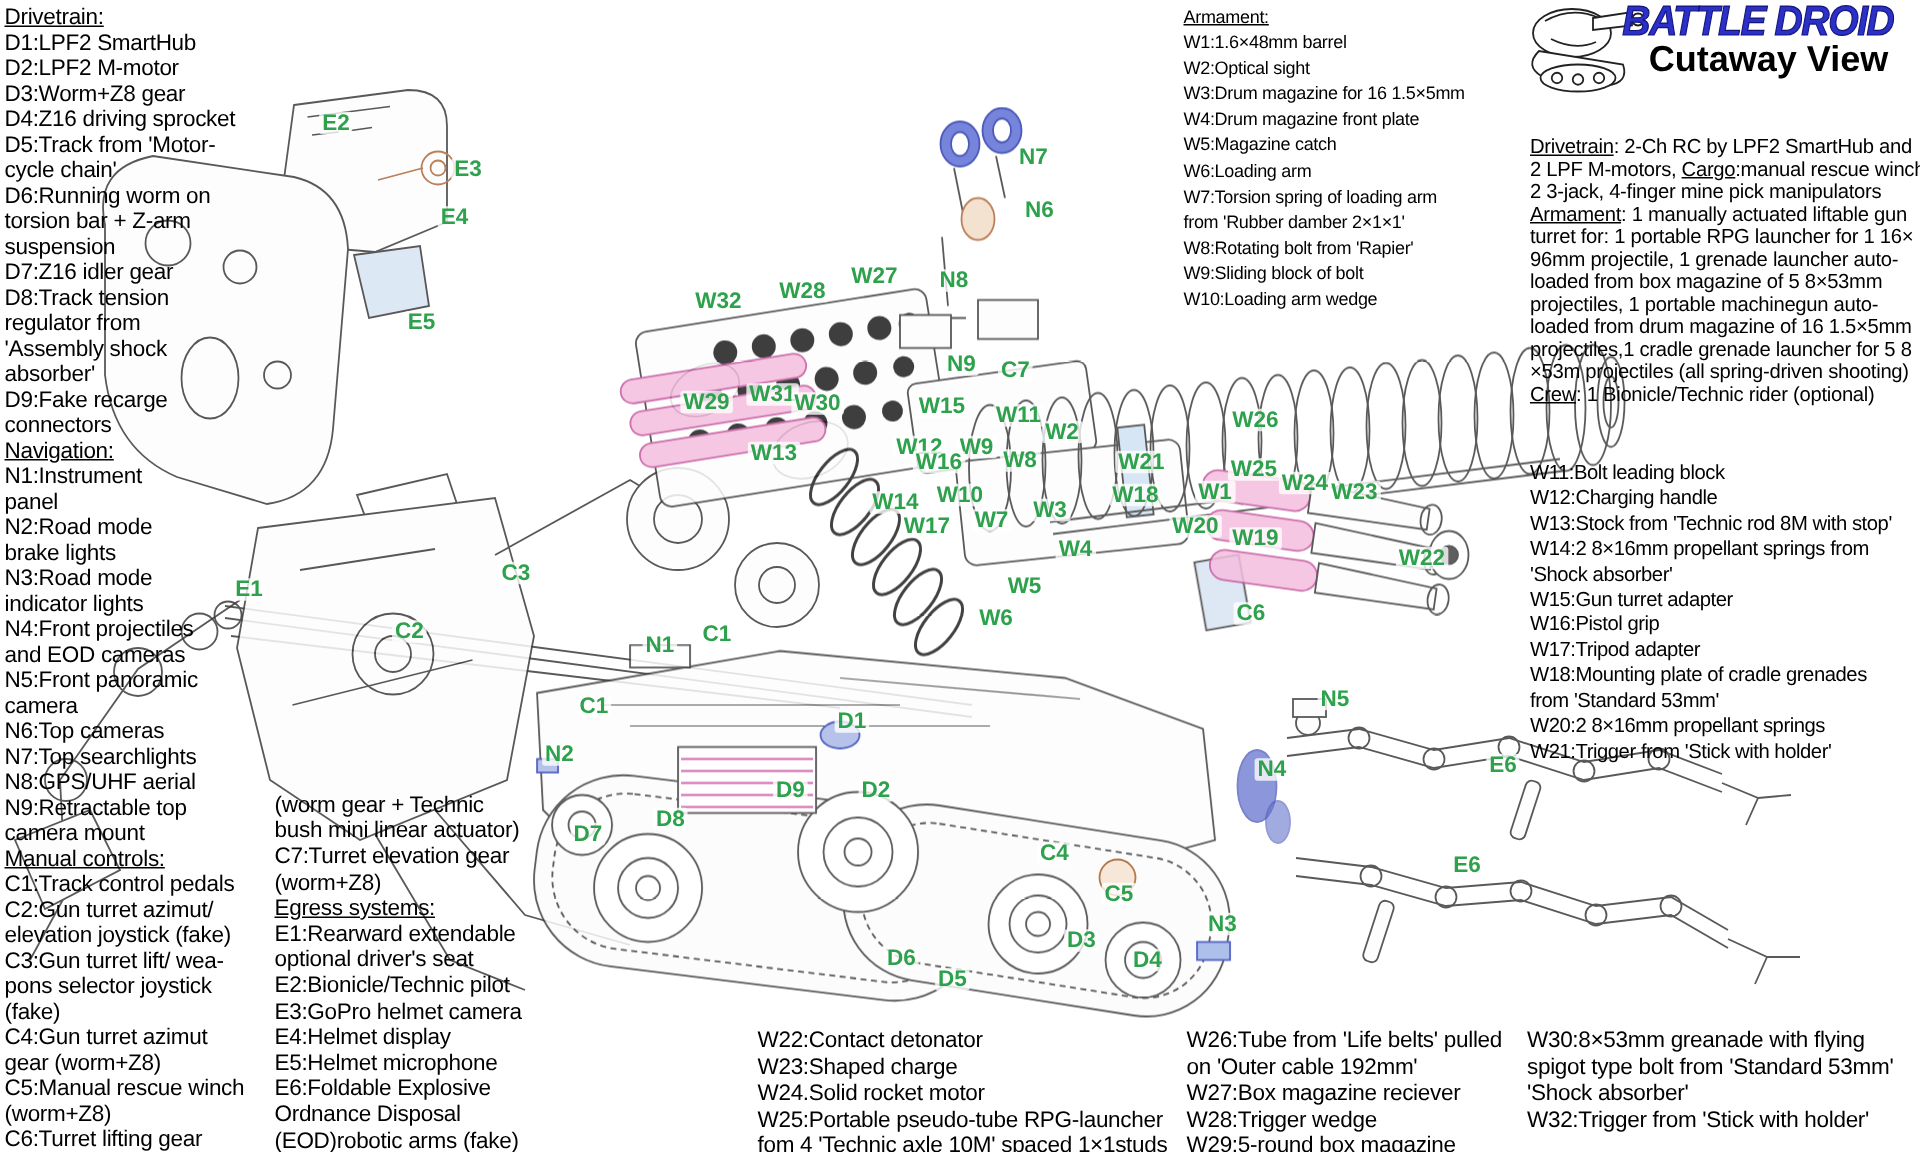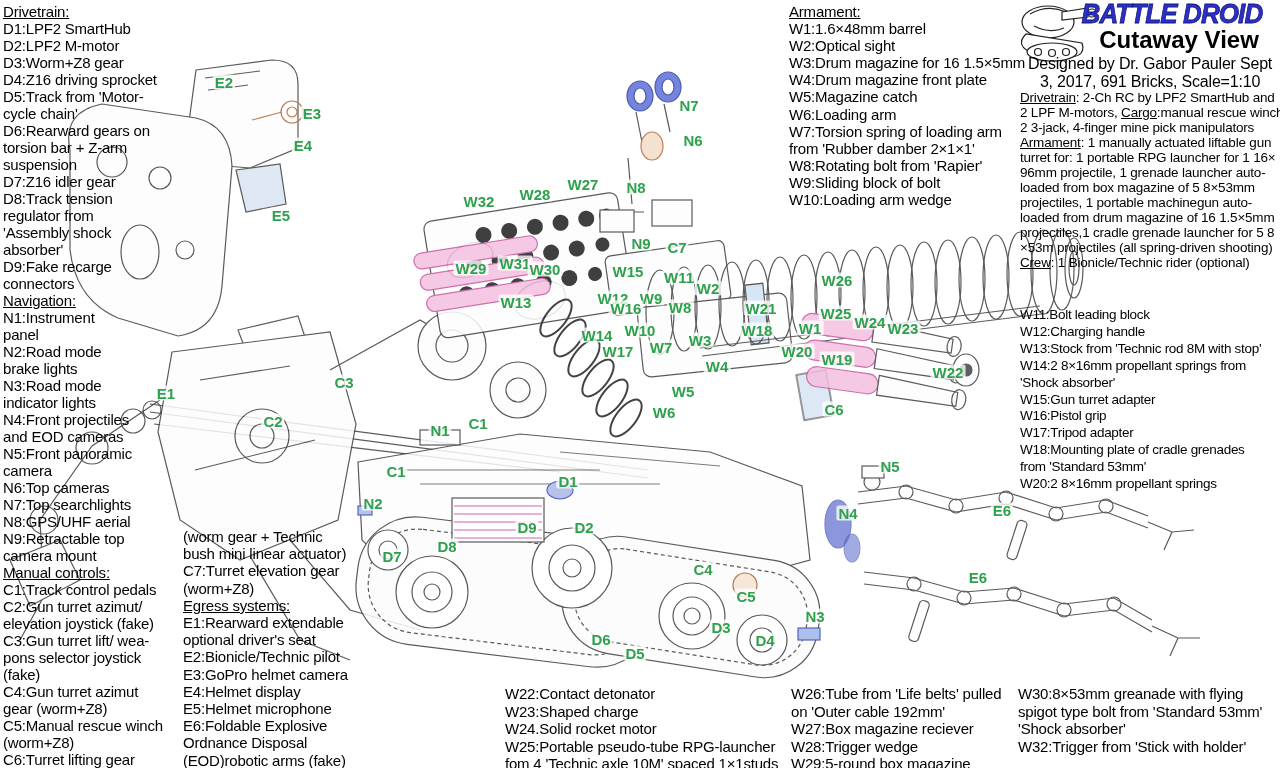--- a/index.html
+++ b/index.html
@@ -234,21 +234,21 @@
 
 <div id="text-layer">
     <div class="tblock" style="left: 3px; top: 3px; font-size: 15px; line-height: 17px;">
       <div class="tline"><span class="u">Drivetrain:</span></div>
       <div class="tline"><span>D1:LPF2 SmartHub</span></div>
       <div class="tline"><span>D2:LPF2 M-motor</span></div>
       <div class="tline"><span>D3:Worm+Z8 gear</span></div>
       <div class="tline"><span>D4:Z16 driving sprocket</span></div>
       <div class="tline"><span>D5:Track from 'Motor-</span></div>
       <div class="tline"><span>cycle chain'</span></div>
-      <div class="tline"><span>D6:Rearward gears on</span></div>
+      <div class="tline"><span>D6:Running worm on</span></div>
       <div class="tline"><span>torsion bar + Z-arm</span></div>
       <div class="tline"><span>suspension</span></div>
       <div class="tline"><span>D7:Z16 idler gear</span></div>
       <div class="tline"><span>D8:Track tension</span></div>
       <div class="tline"><span>regulator from</span></div>
       <div class="tline"><span>'Assembly shock</span></div>
       <div class="tline"><span>absorber'</span></div>
       <div class="tline"><span>D9:Fake recarge</span></div>
       <div class="tline"><span>connectors</span></div>
       <div class="tline"><span class="u">Navigation:</span></div>
@@ -289,37 +289,33 @@
       <div class="tline"><span>E1:Rearward extendable</span></div>
       <div class="tline"><span>optional driver's seat</span></div>
       <div class="tline"><span>E2:Bionicle/Technic pilot</span></div>
       <div class="tline"><span>E3:GoPro helmet camera</span></div>
       <div class="tline"><span>E4:Helmet display</span></div>
       <div class="tline"><span>E5:Helmet microphone</span></div>
       <div class="tline"><span>E6:Foldable Explosive</span></div>
       <div class="tline"><span>Ordnance Disposal</span></div>
       <div class="tline"><span>(EOD)robotic arms (fake)</span></div>
     </div>
-    <div class="tblock" style="left: 789px; top: 3px; font-size: 15px; line-height: 17.1px;">
+    <div class="tblock" style="left: 789px; top: 3px; font-size: 12px; line-height: 17.1px;">
       <div class="tline"><span class="u">Armament:</span></div>
       <div class="tline"><span>W1:1.6×48mm barrel</span></div>
       <div class="tline"><span>W2:Optical sight</span></div>
       <div class="tline"><span>W3:Drum magazine for 16 1.5×5mm</span></div>
       <div class="tline"><span>W4:Drum magazine front plate</span></div>
       <div class="tline"><span>W5:Magazine catch</span></div>
       <div class="tline"><span>W6:Loading arm</span></div>
       <div class="tline"><span>W7:Torsion spring of loading arm</span></div>
       <div class="tline"><span>from 'Rubber damber 2×1×1'</span></div>
       <div class="tline"><span>W8:Rotating bolt from 'Rapier'</span></div>
       <div class="tline"><span>W9:Sliding block of bolt</span></div>
       <div class="tline"><span>W10:Loading arm wedge</span></div>
-    </div>
-    <div class="tblock" style="left: 1022px; top: 55px; font-size: 16px; line-height: 17.5px; width: 256px; text-align: center;">
-      <div class="tline"><span>Designed by Dr. Gabor Pauler Sept</span></div>
-      <div class="tline"><span>3, 2017, 691 Bricks, Scale=1:10</span></div>
     </div>
     <div class="tblock" style="left: 1020px; top: 90px; font-size: 13.5px; line-height: 15px; letter-spacing: -0.2px;">
       <div class="tline"><span class="u">Drivetrain</span><span>: 2-Ch RC by LPF2 SmartHub and</span></div>
       <div class="tline"><span>2 LPF M-motors, </span><span class="u">Cargo</span><span>:manual rescue winch</span></div>
       <div class="tline"><span>2 3-jack, 4-finger mine pick manipulators</span></div>
       <div class="tline"><span class="u">Armament</span><span>: 1 manually actuated liftable gun</span></div>
       <div class="tline"><span>turret for: 1 portable RPG launcher for 1 16×</span></div>
       <div class="tline"><span>96mm projectile, 1 grenade launcher auto-</span></div>
       <div class="tline"><span>loaded from box magazine of 5 8×53mm</span></div>
       <div class="tline"><span>projectiles, 1 portable machinegun auto-</span></div>
@@ -333,20 +329,21 @@
       <div class="tline"><span>W12:Charging handle</span></div>
       <div class="tline"><span>W13:Stock from 'Technic rod 8M with stop'</span></div>
       <div class="tline"><span>W14:2 8×16mm propellant springs from</span></div>
       <div class="tline"><span>'Shock absorber'</span></div>
       <div class="tline"><span>W15:Gun turret adapter</span></div>
       <div class="tline"><span>W16:Pistol grip</span></div>
       <div class="tline"><span>W17:Tripod adapter</span></div>
       <div class="tline"><span>W18:Mounting plate of cradle grenades</span></div>
       <div class="tline"><span>from 'Standard 53mm'</span></div>
       <div class="tline"><span>W20:2 8×16mm propellant springs</span></div>
+      <div class="tline"><span>W21:Trigger from 'Stick with holder'</span></div>
     </div>
     <div class="tblock" style="left: 505px; top: 685px; font-size: 15px; line-height: 17.6px;">
       <div class="tline"><span>W22:Contact detonator</span></div>
       <div class="tline"><span>W23:Shaped charge</span></div>
       <div class="tline"><span>W24.Solid rocket motor</span></div>
       <div class="tline"><span>W25:Portable pseudo-tube RPG-launcher</span></div>
       <div class="tline"><span>fom 4 'Technic axle 10M' spaced 1×1studs</span></div>
     </div>
     <div class="tblock" style="left: 791px; top: 685px; font-size: 15px; line-height: 17.6px;">
       <div class="tline"><span>W26:Tube from 'Life belts' pulled</span></div>

